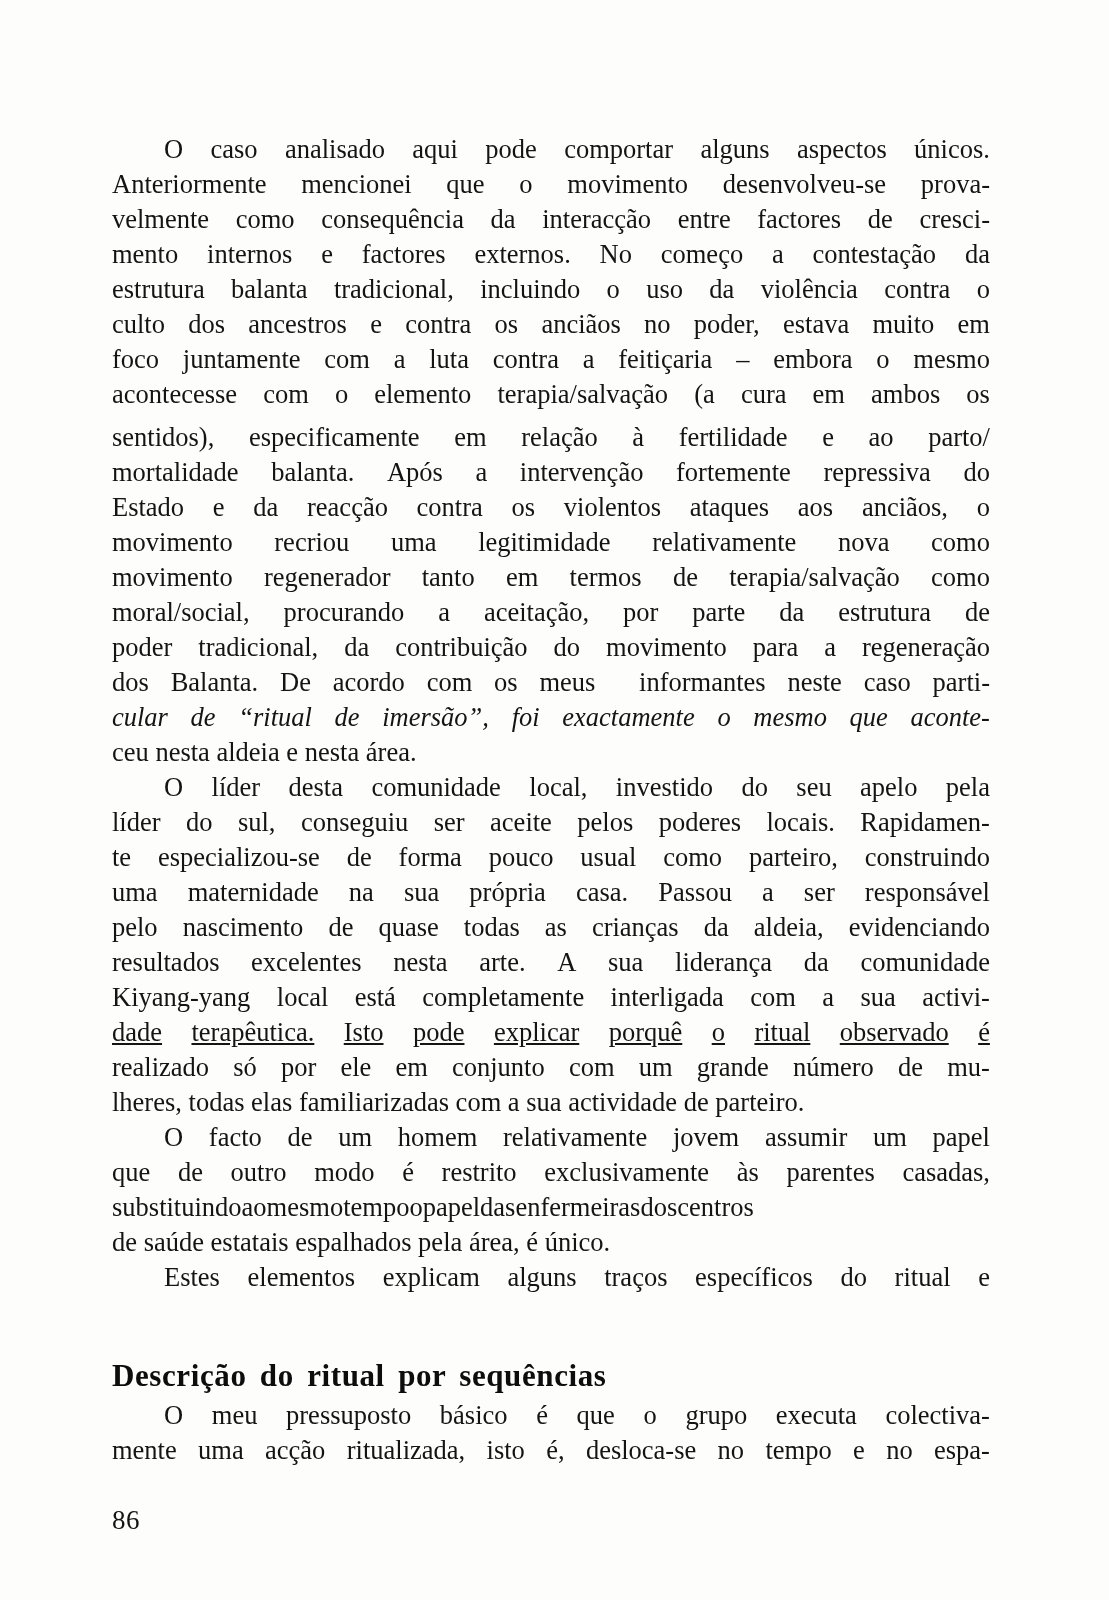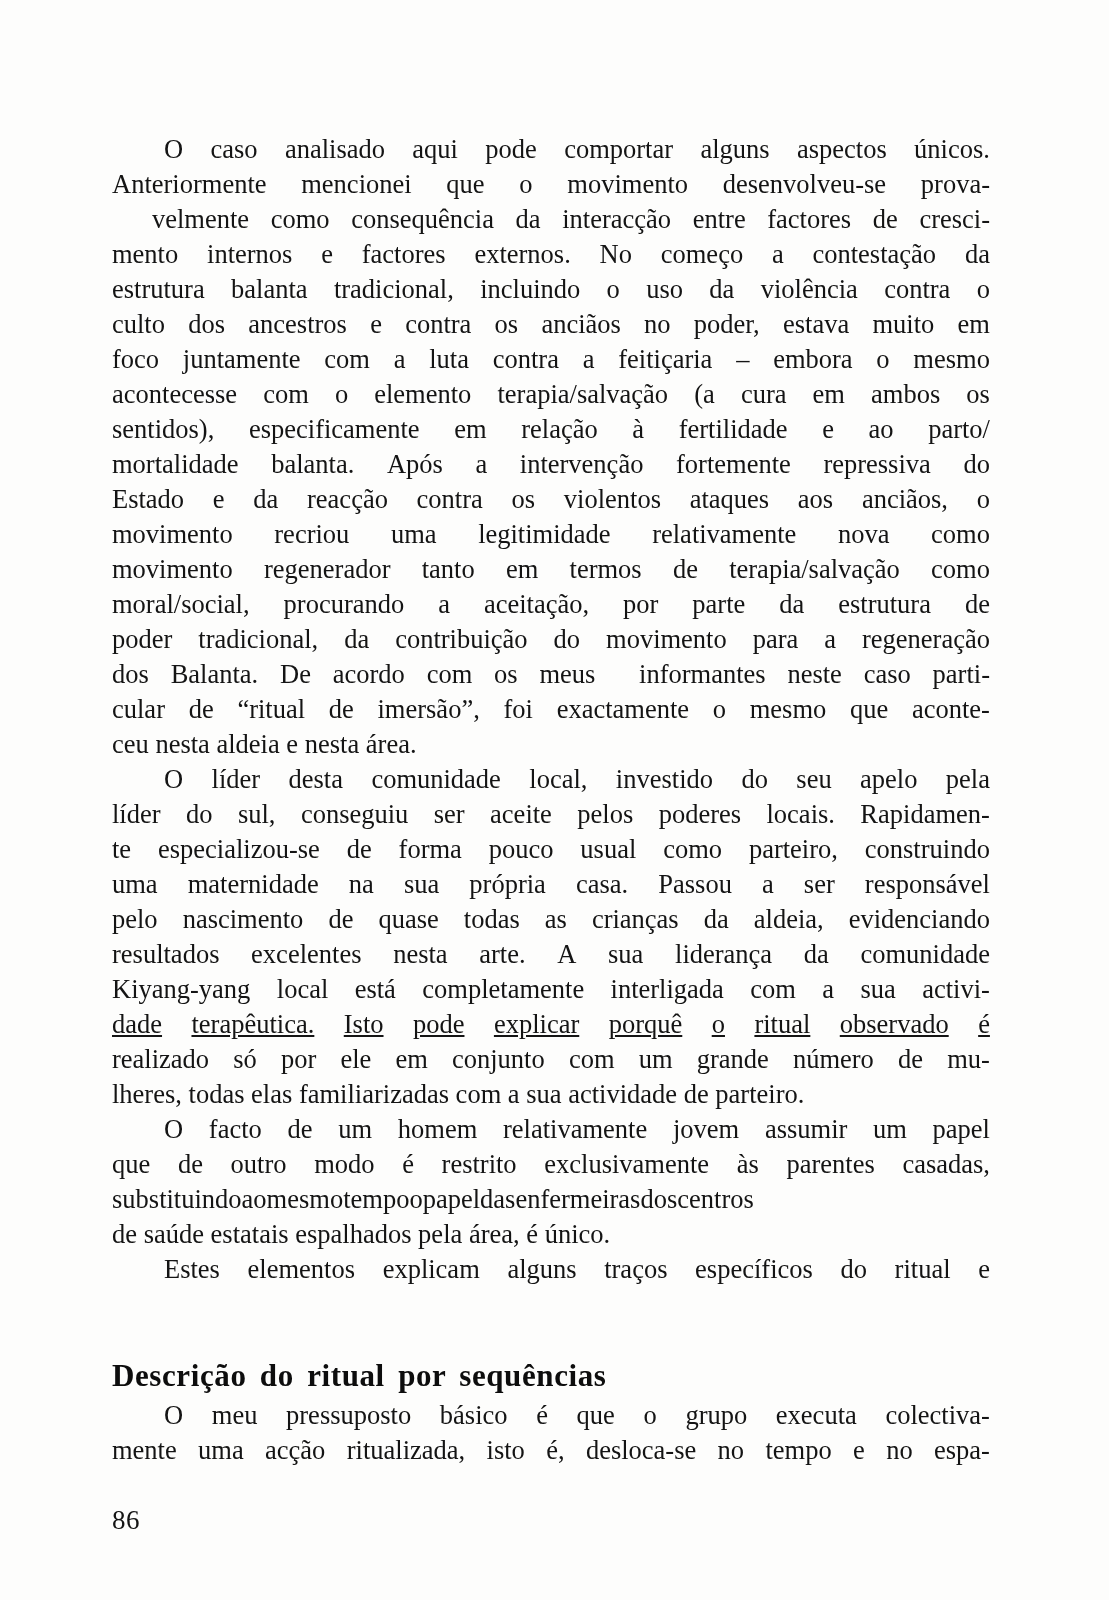--- a/index.html
+++ b/index.html
@@ -78,38 +78,38 @@
   <div class="textblock">
 
     <div>
       <span class="ln indent just" style="display: flex; justify-content: space-between;">
           <span style="display: flex; width: 100%; justify-content: space-between; white-space: pre;"><span>O</span><span>caso</span><span>analisado</span><span>aqui</span><span>pode</span><span>comportar</span><span>alguns</span><span>aspectos</span><span>únicos.</span></span>
         </span>
       <span class="ln just" style="display: flex; justify-content: space-between;">
           <span style="display: flex; width: 100%; justify-content: space-between; white-space: pre;"><span>Anteriormente</span><span>mencionei</span><span>que</span><span>o</span><span>movimento</span><span>desenvolveu-se</span><span>prova-</span></span>
         </span>
       <span class="ln just" style="display: flex; justify-content: space-between;">
-          <span style="display: flex; width: 100%; justify-content: space-between; white-space: pre; margin-left: 40px;"><span>velmente</span><span>como</span><span>consequência</span><span>da</span><span>interacção</span><span>entre</span><span>factores</span><span>de</span><span>cresci-</span></span>
+          <span style="display: flex; width: 100%; justify-content: space-between; white-space: pre;"><span>velmente</span><span>como</span><span>consequência</span><span>da</span><span>interacção</span><span>entre</span><span>factores</span><span>de</span><span>cresci-</span></span>
         </span>
       <span class="ln just" style="display: flex; justify-content: space-between;">
           <span style="display: flex; width: 100%; justify-content: space-between; white-space: pre;"><span>mento</span><span>internos</span><span>e</span><span>factores</span><span>externos.</span><span>No</span><span>começo</span><span>a</span><span>contestação</span><span>da</span></span>
         </span>
       <span class="ln just" style="display: flex; justify-content: space-between;">
           <span style="display: flex; width: 100%; justify-content: space-between; white-space: pre;"><span>estrutura</span><span>balanta</span><span>tradicional,</span><span>incluindo</span><span>o</span><span>uso</span><span>da</span><span>violência</span><span>contra</span><span>o</span></span>
         </span>
       <span class="ln just" style="display: flex; justify-content: space-between;">
           <span style="display: flex; width: 100%; justify-content: space-between; white-space: pre;"><span>culto</span><span>dos</span><span>ancestros</span><span>e</span><span>contra</span><span>os</span><span>anciãos</span><span>no</span><span>poder,</span><span>estava</span><span>muito</span><span>em</span></span>
         </span>
       <span class="ln just" style="display: flex; justify-content: space-between;">
           <span style="display: flex; width: 100%; justify-content: space-between; white-space: pre;"><span>foco</span><span>juntamente</span><span>com</span><span>a</span><span>luta</span><span>contra</span><span>a</span><span>feitiçaria</span><span>–</span><span>embora</span><span>o</span><span>mesmo</span></span>
         </span>
       <span class="ln just" style="display: flex; justify-content: space-between;">
           <span style="display: flex; width: 100%; justify-content: space-between; white-space: pre;"><span>acontecesse</span><span>com</span><span>o</span><span>elemento</span><span>terapia/salvação</span><span>(a</span><span>cura</span><span>em</span><span>ambos</span><span>os</span></span>
         </span>
-      <span class="ln just" style="display: flex; justify-content: flex-end;">
+      <span class="ln just" style="display: flex; justify-content: flex-end; margin-top: 8px;">
           <span style="display: flex; width: 100%; justify-content: space-between; white-space: pre;"><span>sentidos),</span><span>especificamente</span><span>em</span><span>relação</span><span>à</span><span>fertilidade</span><span>e</span><span>ao</span><span>parto/</span></span>
         </span>
       <span class="ln just" style="display: flex; justify-content: space-between;">
           <span style="display: flex; width: 100%; justify-content: space-between; white-space: pre;"><span>mortalidade</span><span>balanta.</span><span>Após</span><span>a</span><span>intervenção</span><span>fortemente</span><span>repressiva</span><span>do</span></span>
         </span>
       <span class="ln just" style="display: flex; justify-content: space-between;">
           <span style="display: flex; width: 100%; justify-content: space-between; white-space: pre;"><span>Estado</span><span>e</span><span>da</span><span>reacção</span><span>contra</span><span>os</span><span>violentos</span><span>ataques</span><span>aos</span><span>anciãos,</span><span>o</span></span>
         </span>
       <span class="ln just" style="display: flex; justify-content: space-between;">
           <span style="display: flex; width: 100%; justify-content: space-between; white-space: pre;"><span>movimento</span><span>recriou</span><span>uma</span><span>legitimidade</span><span>relativamente</span><span>nova</span><span>como</span></span>
@@ -120,21 +120,21 @@
       <span class="ln just" style="display: flex; justify-content: space-between;">
           <span style="display: flex; width: 100%; justify-content: space-between; white-space: pre;"><span>moral/social,</span><span>procurando</span><span>a</span><span>aceitação,</span><span>por</span><span>parte</span><span>da</span><span>estrutura</span><span>de</span></span>
         </span>
       <span class="ln just" style="display: flex; justify-content: space-between;">
           <span style="display: flex; width: 100%; justify-content: space-between; white-space: pre; text-align: center;"><span>poder</span><span>tradicional,</span><span>da</span><span>contribuição</span><span>do</span><span>movimento</span><span>para</span><span>a</span><span>regeneração</span></span>
         </span>
       <span class="ln just" style="display: flex; justify-content: space-between;">
           <span style="display: flex; width: 100%; justify-content: space-between; white-space: pre;"><span>dos</span><span>Balanta.</span><span>De</span><span>acordo</span><span>com</span><span>os</span><span>meus</span><span></span><span>informantes</span><span>neste</span><span>caso</span><span>parti-</span></span>
         </span>
       <span class="ln just" style="display: flex; justify-content: space-between;">
-          <span style="display: flex; width: 100%; justify-content: space-between; white-space: pre;"><span>cular</span><span>de</span><span>“ritual</span><span>de</span><span>imersão”,</span><span>foi</span><span>exactamente</span><span>o</span><span>mesmo</span><span>que</span><span>aconte-</span></span>
+          <span style="display: flex; width: 100%; justify-content: space-between; white-space: pre; font-style: italic;"><span>cular</span><span>de</span><span>“ritual</span><span>de</span><span>imersão”,</span><span>foi</span><span>exactamente</span><span>o</span><span>mesmo</span><span>que</span><span>aconte-</span></span>
         </span>
       <span class="ln last">ceu nesta aldeia e nesta área.</span>
     </div>
 
     <div>
       <span class="ln indent just" style="display: flex; justify-content: space-between;">
           <span style="display: flex; width: 100%; justify-content: space-between; white-space: pre;"><span>O</span><span>líder</span><span>desta</span><span>comunidade</span><span>local,</span><span>investido</span><span>do</span><span>seu</span><span>apelo</span><span>pela</span></span>
         </span>
       <span class="ln just" style="display: flex; justify-content: space-between;">
           <span style="display: flex; width: 100%; justify-content: space-between; white-space: pre;"><span>líder</span><span>do</span><span>sul,</span><span>conseguiu</span><span>ser</span><span>aceite</span><span>pelos</span><span>poderes</span><span>locais.</span><span>Rapidamen-</span></span>

